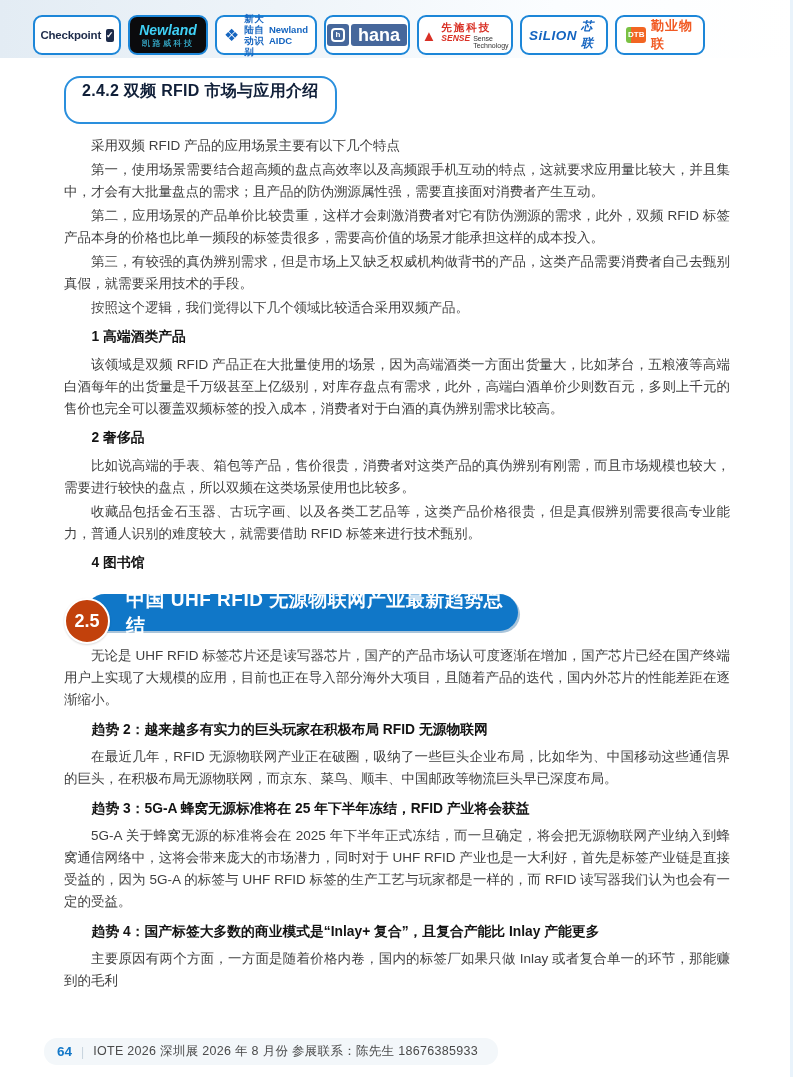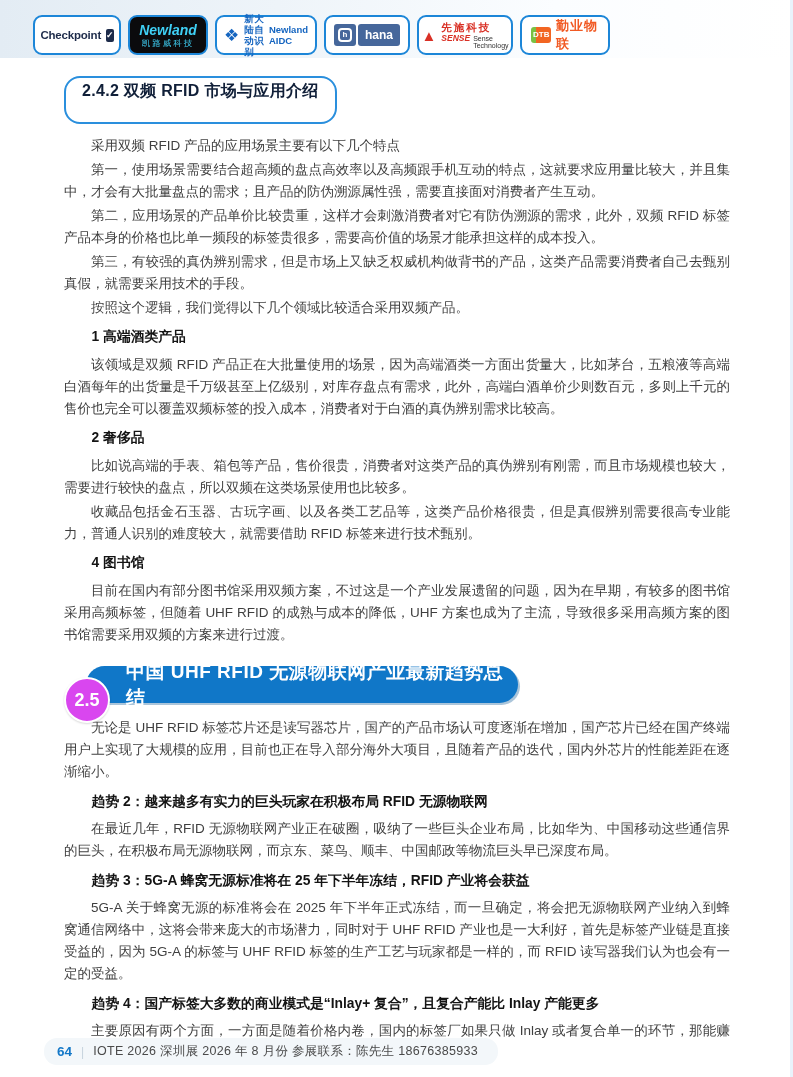--- a/index.html
+++ b/index.html
@@ -47,21 +47,21 @@
     display:flex; align-items:center; justify-content:center;
   }
   .hana-glyph {
     width:14px; height:14px; border:2px solid #fff; border-radius:4px;
     color:#fff; font-size:8px; line-height:10px; text-align:center; font-weight:bold;
   }
   .hana-text-box {
     background:#46679b; border-radius:3px; padding:0 7px;
     display:flex; align-items:center;
   }
-  .hana-text { color:#fff; font-weight:bold; font-size:12px; }
+  .hana-text { color:#fff; font-weight:bold; font-size:18px; }
   .logo-sense { width:96px; }
   .sense-icon { color:#d93025; font-size:15px; line-height:15px; }
   .sense-col { display:flex; flex-direction:column; }
   .sense-name { color:#d93025; font-size:10.5px; font-weight:bold; letter-spacing:2px; line-height:12px; }
   .sense-sub { display:flex; gap:3px; align-items:baseline; }
   .sense-sub1 { color:#d93025; font-weight:bold; font-style:italic; font-size:8.5px; }
   .sense-sub2 { color:#333; font-size:7px; }
   .logo-silion { width:88px; gap:4px; }
   .si-name { color:#1464c0; font-weight:bold; font-style:italic; font-size:13.5px; letter-spacing:0.5px; }
   .si-sub  { color:#1464c0; font-weight:bold; font-style:italic; font-size:12px; }
@@ -83,22 +83,22 @@
     font-size:13.5px; color:#3f3f3f; line-height:22px;
     text-align:justify; text-indent:2em; margin-bottom:2px;
   }
   .sub {
     font-size:13.8px; font-weight:bold; color:#141414; line-height:22px;
     text-indent:2em; margin:7px 0 6px;
   }
   
   .s25-header { position:relative; height:46px; margin-top:15px; margin-bottom:10px; }
   .s25-circle {
-    position:absolute; left:0; top:16px; width:46px; height:46px; border-radius:50%;
-    background:#d946ef; border:2px solid #ffffff;
+    position:absolute; left:0; top:9px; width:46px; height:46px; border-radius:50%;
+    background:#c2410c; border:2px solid #ffffff;
     color:#fff; font-weight:bold; font-size:18px;
     display:flex; align-items:center; justify-content:center; z-index:2;
     box-shadow:0 1px 2px rgba(0,0,0,0.15);
   }
   .s25-pill {
     position:absolute; left:22px; top:5px; height:37px; width:432px;
     background:#1077c8; border-radius:19px;
     color:#fff; font-weight:bold; font-size:19px; letter-spacing:0.5px;
     display:flex; align-items:center; padding-left:40px;
     box-shadow:2px 2px 0 rgba(13,90,150,0.35);
@@ -153,20 +153,24 @@
     <div class="logo logo-sense">
       <span class="sense-icon">▲</span>
       <span class="sense-col">
         <span class="sense-name">先施科技</span>
         <span class="sense-sub">
           <span class="sense-sub1">SENSE</span>
           <span class="sense-sub2">Sense Technology</span>
         </span>
       </span>
     </div>
+    <div class="logo logo-silion">
+      <span class="si-name">SiLION</span>
+      <span class="si-sub">芯联</span>
+    </div>
     <div class="logo logo-dtb">
       <span class="dtb-mark">DTB</span>
       <span class="dtb-name">勤业物联</span>
     </div>
   </div>
 
   <div class="content">
     <div class="h242">2.4.2 双频 RFID 市场与应用介绍</div>
 
     <p class="p">采用双频 RFID 产品的应用场景主要有以下几个特点</p>
@@ -174,21 +178,20 @@
     <p class="p">第二，应用场景的产品单价比较贵重，这样才会刺激消费者对它有防伪溯源的需求，此外，双频 RFID 标签产品本身的价格也比单一频段的标签贵很多，需要高价值的场景才能承担这样的成本投入。</p>
     <p class="p">第三，有较强的真伪辨别需求，但是市场上又缺乏权威机构做背书的产品，这类产品需要消费者自己去甄别真假，就需要采用技术的手段。</p>
     <p class="p">按照这个逻辑，我们觉得以下几个领域比较适合采用双频产品。</p>
 
     <div class="sub">1 高端酒类产品</div>
     <p class="p">该领域是双频 RFID 产品正在大批量使用的场景，因为高端酒类一方面出货量大，比如茅台，五粮液等高端白酒每年的出货量是千万级甚至上亿级别，对库存盘点有需求，此外，高端白酒单价少则数百元，多则上千元的售价也完全可以覆盖双频标签的投入成本，消费者对于白酒的真伪辨别需求比较高。</p>
     <div class="sub">2 奢侈品</div>
     <p class="p">比如说高端的手表、箱包等产品，售价很贵，消费者对这类产品的真伪辨别有刚需，而且市场规模也较大，需要进行较快的盘点，所以双频在这类场景使用也比较多。</p>
     <p class="p">收藏品包括金石玉器、古玩字画、以及各类工艺品等，这类产品价格很贵，但是真假辨别需要很高专业能力，普通人识别的难度较大，就需要借助 RFID 标签来进行技术甄别。</p>
     <div class="sub">4 图书馆</div>
-    <p class="p">目前在国内有部分图书馆采用双频方案，不过这是一个产业发展遗留的问题，因为在早期，有较多的图书馆采用高频标签，但随着 UHF RFID 的成熟与成本的降低，UHF 方案也成为了主流，导致很多采用高频方案的图书馆需要采用双频的方案来进行过渡。</p>
 
     <div class="s25-header">
       <div class="s25-circle">2.5</div>
       <div class="s25-pill">中国 UHF RFID 无源物联网产业最新趋势总结</div>
     </div>
 
     <p class="p">无论是 UHF RFID 标签芯片还是读写器芯片，国产的产品市场认可度逐渐在增加，国产芯片已经在国产终端用户上实现了大规模的应用，目前也正在导入部分海外大项目，且随着产品的迭代，国内外芯片的性能差距在逐渐缩小。</p>
     <div class="trend-head">趋势 2：越来越多有实力的巨头玩家在积极布局 RFID 无源物联网</div>
     <p class="p">在最近几年，RFID 无源物联网产业正在破圈，吸纳了一些巨头企业布局，比如华为、中国移动这些通信界的巨头，在积极布局无源物联网，而京东、菜鸟、顺丰、中国邮政等物流巨头早已深度布局。</p>
     <div class="trend-head">趋势 3：5G-A 蜂窝无源标准将在 25 年下半年冻结，RFID 产业将会获益</div>

